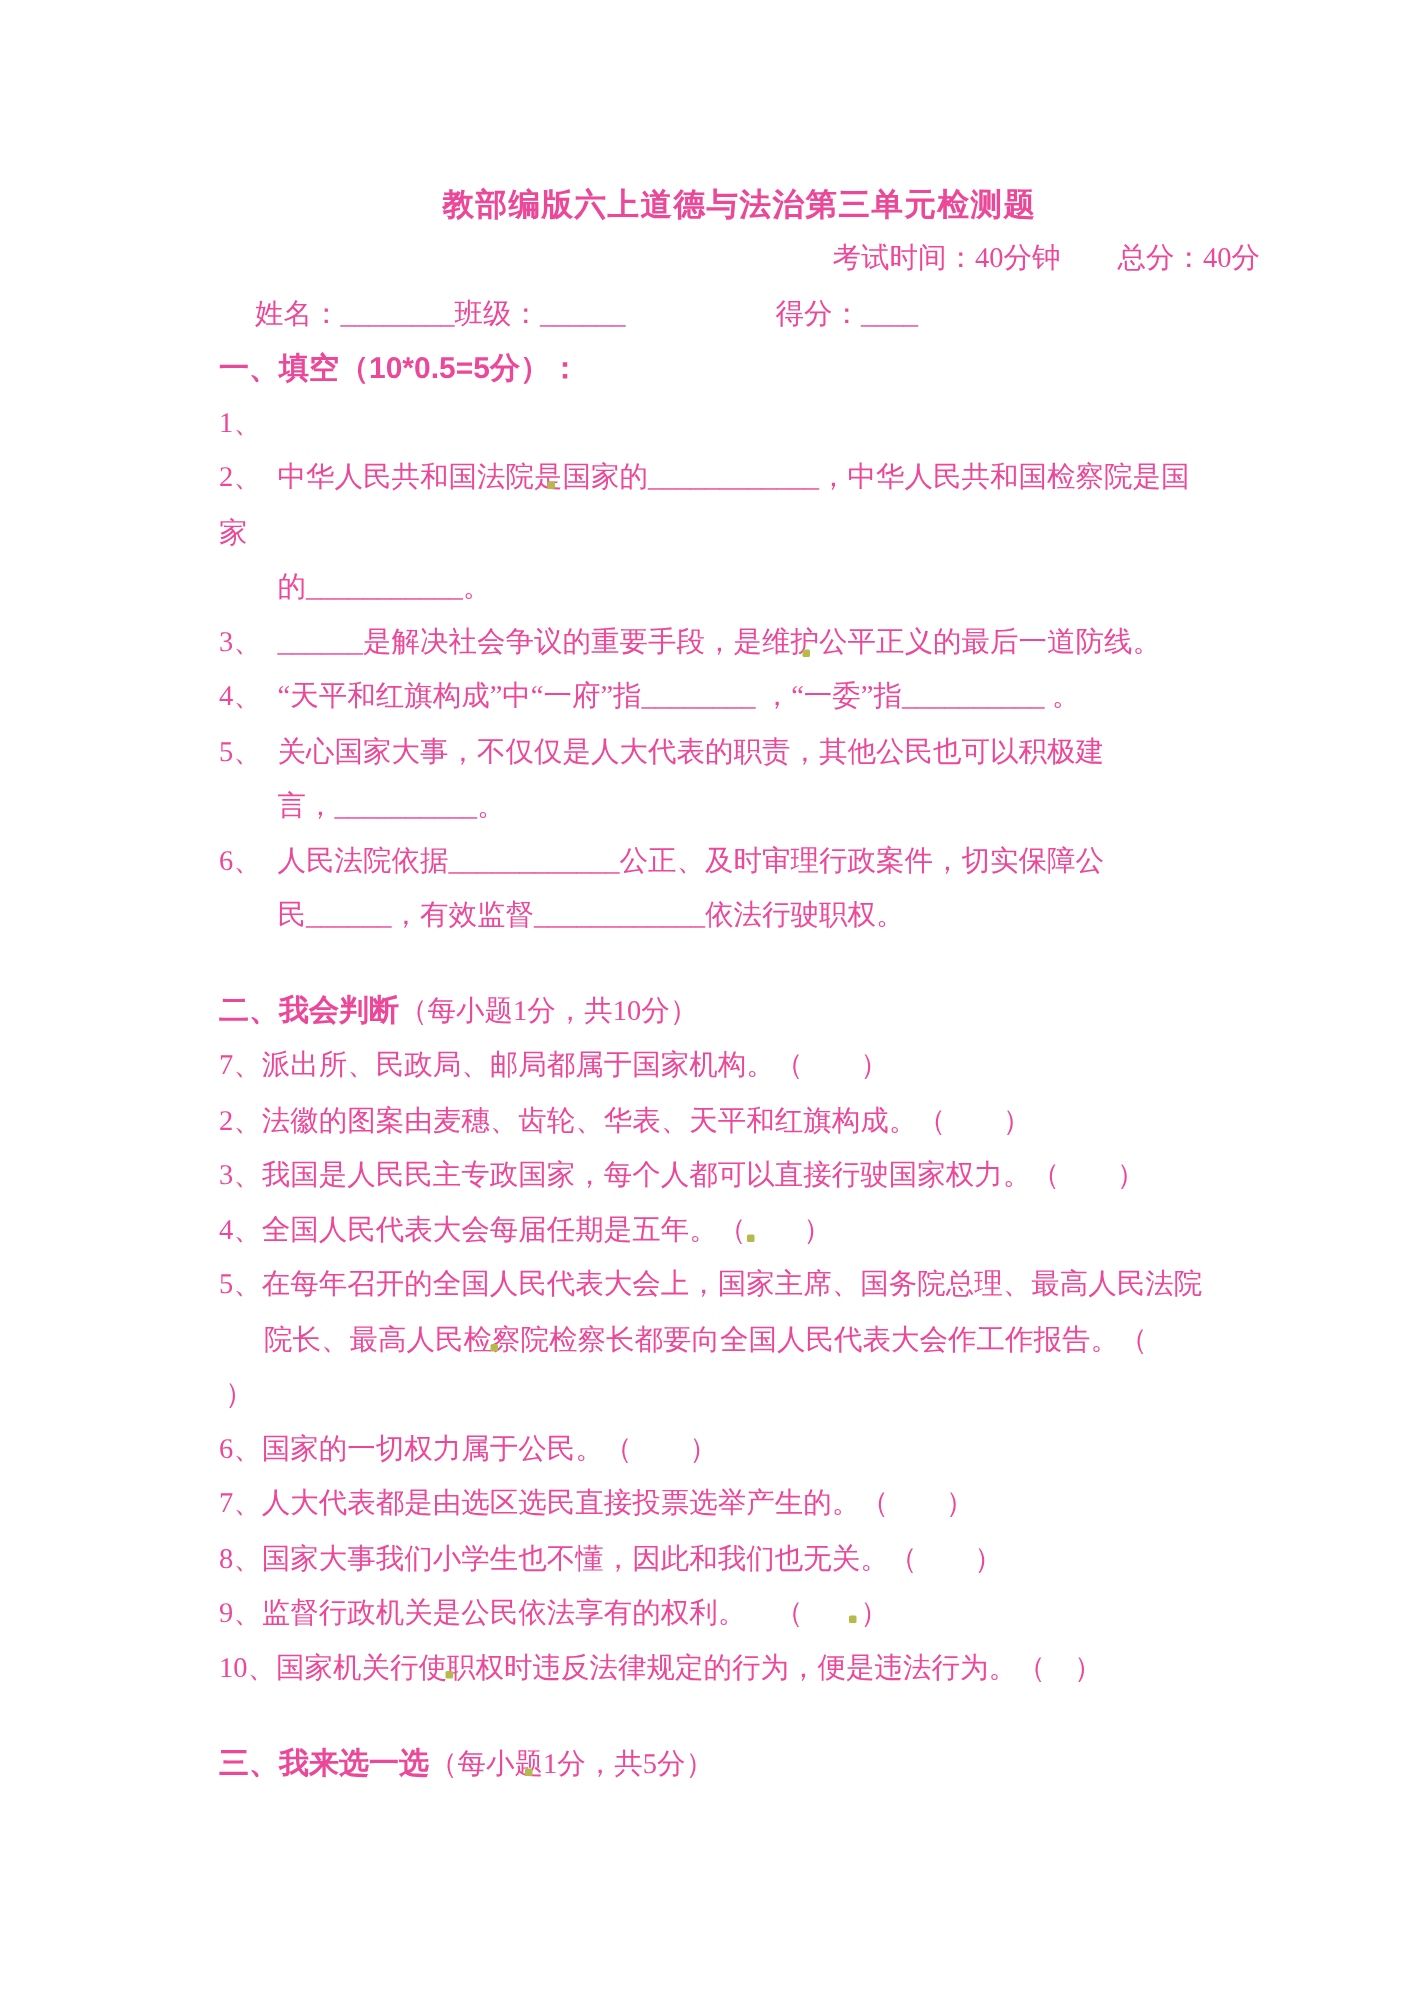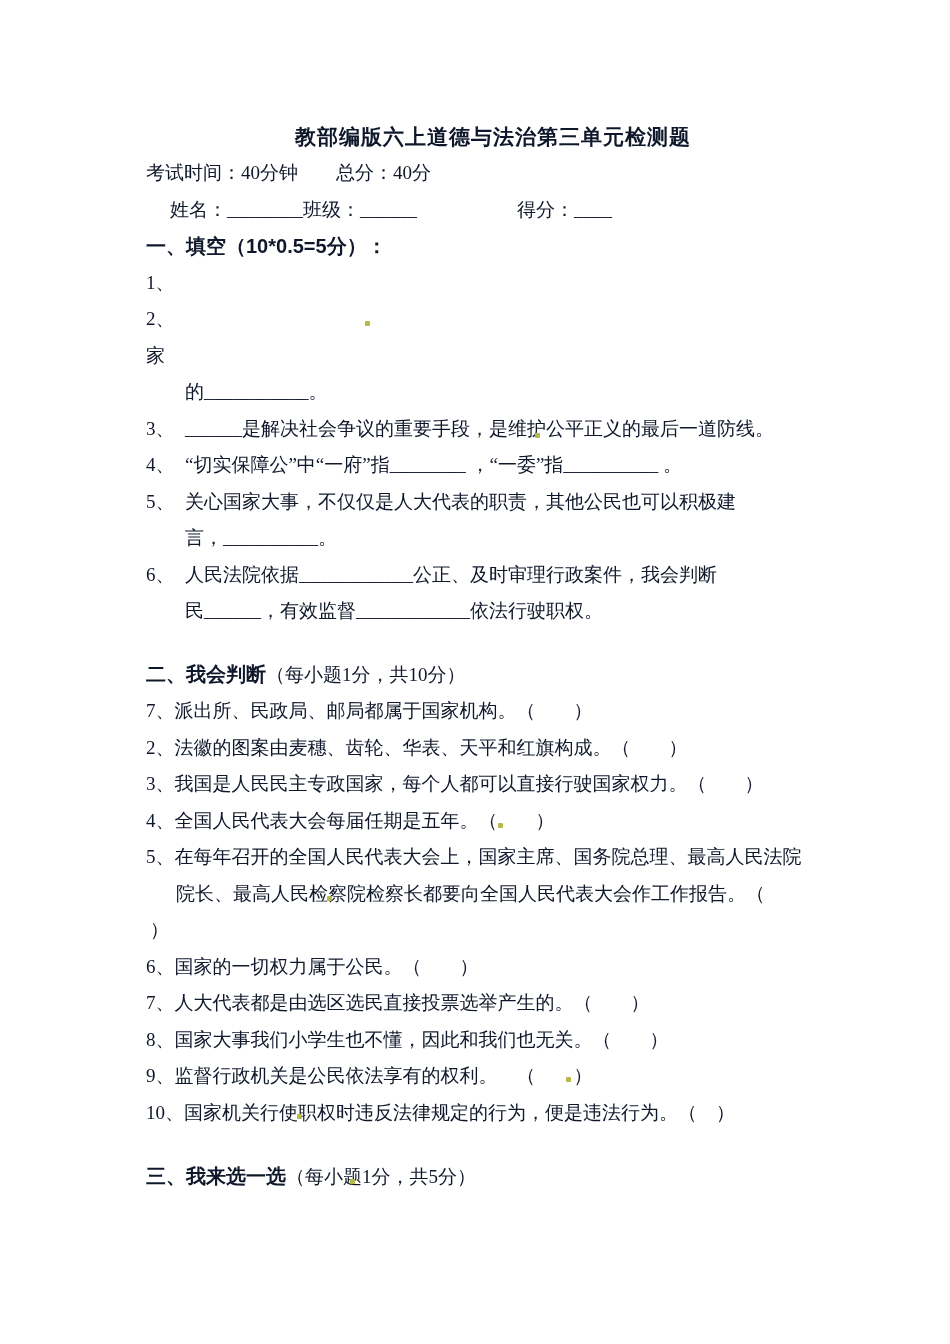--- a/index.html
+++ b/index.html
@@ -3,40 +3,40 @@
 <meta charset="utf-8">
 <style>
   html, body { margin: 0; padding: 0; background: #ffffff; }
   .page {
     position: relative;
     width: 950px;
     height: 1308px;
     background: #ffffff;
     overflow: hidden;
     font-family: "Liberation Serif", "DejaVu Serif", serif;
-    color: #0f172a;
+    color: #ec4899;
     font-size: 19px;
   }
   .content {
     padding: 118px 110px 0 146px;
   }
   .line {
     line-height: 36.5px;
     white-space: nowrap;
   }
   .doc-title {
     text-align: center;
     font-family: "Liberation Sans", "DejaVu Sans", sans-serif;
     font-weight: 700;
     font-size: 21px;
     line-height: 37px;
     letter-spacing: 1px;
     white-space: nowrap;
   }
-  .meta-row { text-align: left; }
+  .meta-row { text-align: right; }
   .meta-gap { display: inline-block; width: 38px; }
   .name-row { display: flex; }
   .f-name  { margin-left: 24px; }
   .f-class { }
   .f-score { margin-left: 100px; text-align: right; }
   .s-head {
     font-family: "Liberation Sans", "DejaVu Sans", sans-serif;
     font-weight: 700;
     font-size: 20px;
   }
@@ -77,43 +77,44 @@
     </div>
 
     <div class="line s-head">一、填空（10*0.5=5分）：</div>
 
     <div class="line q">
         <span class="q-num">1、</span>
       </div>
 
     <div class="line q">
         <span class="q-num">2、</span>
+        <span>中华人民共和国法院是国家的____________，中华人民共和国检察院是国</span>
       </div>
     <div class="line">家</div>
     <div class="line indent-39">的___________。</div>
 
     <div class="line q">
         <span class="q-num">3、</span>
         <span>______是解决社会争议的重要手段，是维护公平正义的最后一道防线。</span>
       </div>
 
     <div class="line q">
         <span class="q-num">4、</span>
-        <span>“切实保障公”中“一府”指________ ，“一委”指__________ 。</span>
+        <span>“天平和红旗构成”中“一府”指________ ，“一委”指__________ 。</span>
       </div>
 
     <div class="line q">
         <span class="q-num">5、</span>
         <span>关心国家大事，不仅仅是人大代表的职责，其他公民也可以积极建</span>
       </div>
     <div class="line indent-39">言，__________。</div>
 
     <div class="line q">
         <span class="q-num">6、</span>
-        <span>人民法院依据____________公正、及时审理行政案件，我会判断</span>
+        <span>人民法院依据____________公正、及时审理行政案件，切实保障公</span>
       </div>
     <div class="line indent-39">民______，有效监督____________依法行驶职权。</div>
 
     <div class="line s-head sec2-head"><span>二、我会判断</span><span class="head-rest">（每小题1分，共10分）</span></div>
 
     <div class="line">7、派出所、民政局、邮局都属于国家机构。（　　）</div>
     <div class="line">2、法徽的图案由麦穗、齿轮、华表、天平和红旗构成。（　　）</div>
     <div class="line">3、我国是人民民主专政国家，每个人都可以直接行驶国家权力。（　　）</div>
     <div class="line">4、全国人民代表大会每届任期是五年。（　　）</div>
     <div class="line">5、在每年召开的全国人民代表大会上，国家主席、国务院总理、最高人民法院</div>

